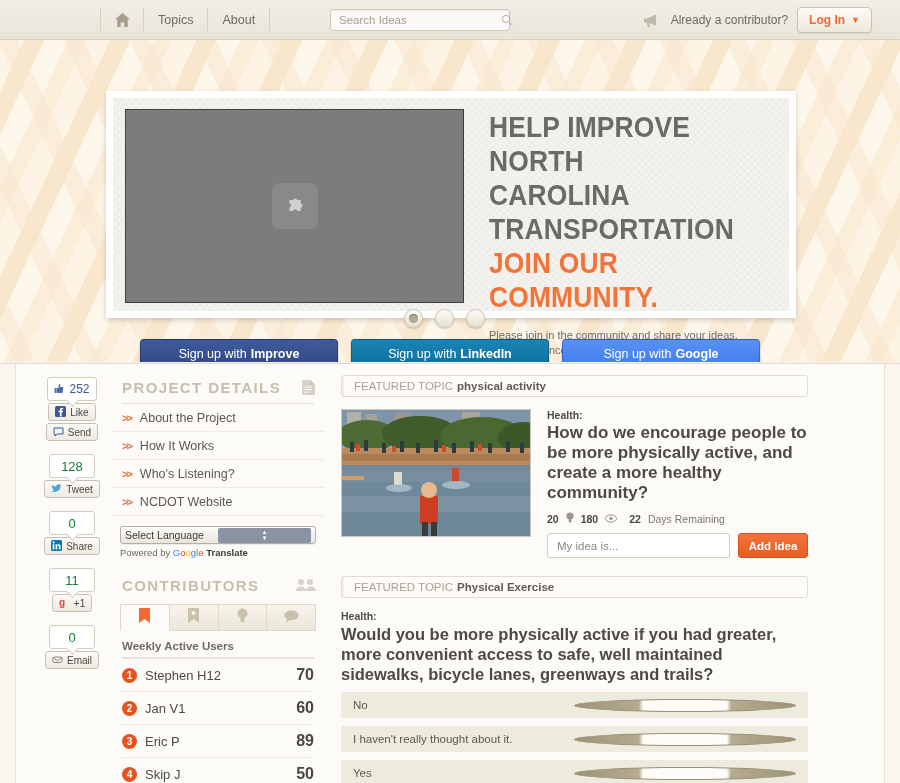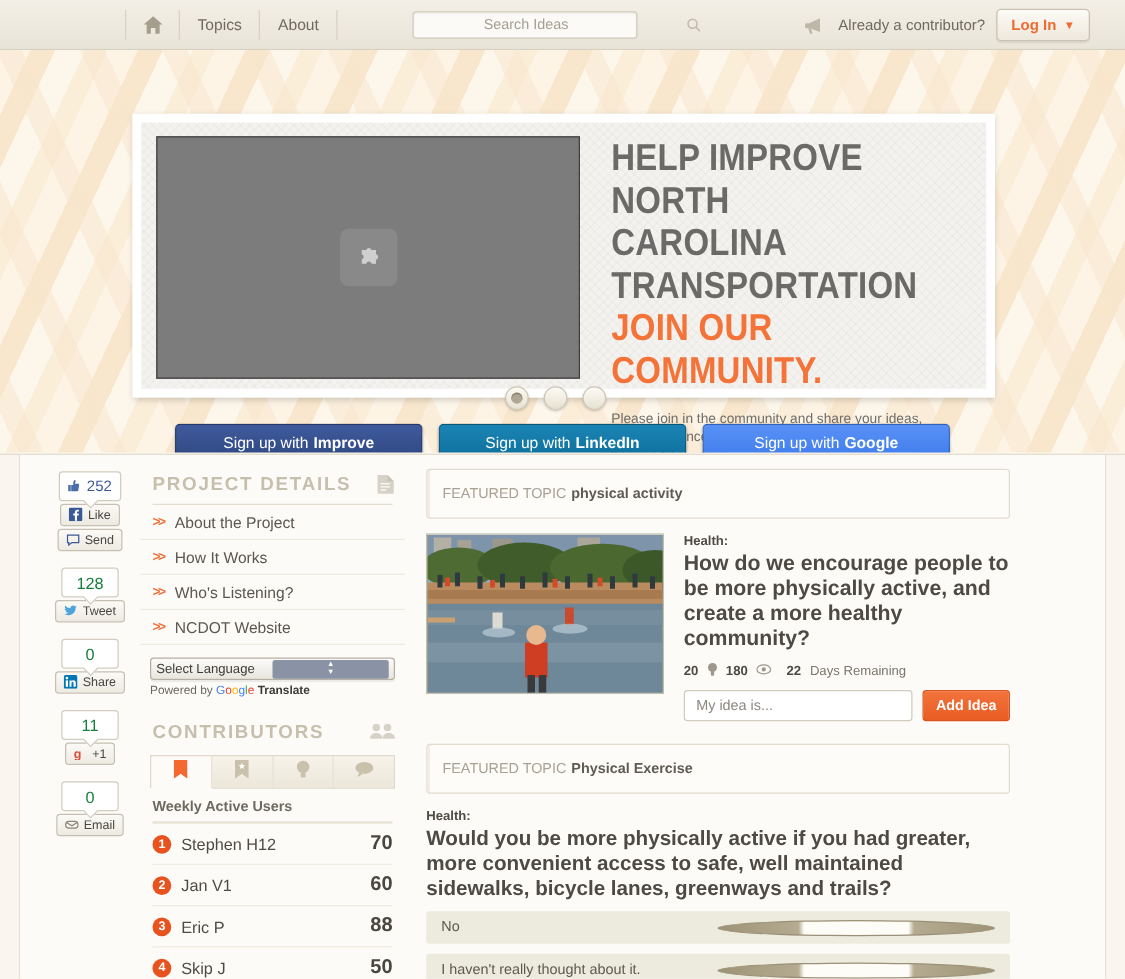--- a/index.html
+++ b/index.html
@@ -27,21 +27,20 @@
   .nav-link {
     padding: 0 14px; font-size: 12.5px; color: #6f6a60;
     height: 24px; line-height: 24px; cursor: pointer;
   }
   .search-wrap {
     position: absolute; left: 330px; top: 9px;
     width: 180px; height: 22px;
     background: #fcfaf6; border: 1px solid #cfc9bb;
     border-radius: 3px; display: flex; align-items: center;
     box-shadow: inset 0 1px 2px rgba(0,0,0,.06);
-    padding-left: 48px;
   }
   .search-wrap input {
     border: 0; background: transparent; outline: none;
     font-family: "Liberation Sans", sans-serif;
     font-size: 11.5px; color: #8b8579; padding: 0 8px; flex: 1; height: 100%;
   }
   .search-wrap input::placeholder { color: #a49e92; }
   .search-icon { margin-right: 7px; opacity: .55; display: flex; }
   .nav-right {
     position: absolute; right: 28px; top: 0; height: 40px;
@@ -244,21 +243,21 @@
     width: 15px; height: 15px; border-radius: 50%;
     background: #e8521f; color: #fff; font-size: 10px; font-weight: bold;
     display: flex; align-items: center; justify-content: center; flex: 0 0 15px;
   }
   .lb-name { flex: 1; font-size: 13px; color: #4e4a44; }
   .lb-score { font-size: 16px; font-weight: bold; color: #4a4640; }
 
   
   .rightcol { position: absolute; left: 325px; top: 11px; width: 467px; }
   .ft-bar {
-    height: 40px; border: 1px solid #e2dcd0; border-radius: 3px;
+    height: 22px; border: 1px solid #e2dcd0; border-radius: 3px;
     background: #fdfcf9; display: flex; align-items: center;
     padding: 2px 12px; font-size: 11.5px; color: #a9a294;
     box-shadow: inset 2px 0 0 #f2eee5;
   }
   .ft-bar b { color: #5f5b53; margin-left: 4px; font-weight: bold; }
   .topic-body { display: flex; gap: 16px; margin-top: 12px; }
   .topic-img {
     width: 190px; height: 128px; flex: 0 0 190px;
     border: 1px solid #cfc9bc; overflow: hidden; position: relative;
     background: #6f7f55;
@@ -572,21 +571,21 @@
           <span class="lb-score">70</span>
         </div>
         <div class="lb-row">
           <span class="lb-rank">2</span>
           <span class="lb-name">Jan V1</span>
           <span class="lb-score">60</span>
         </div>
         <div class="lb-row">
           <span class="lb-rank">3</span>
           <span class="lb-name">Eric P</span>
-          <span class="lb-score">88</span>
+          <span class="lb-score">89</span>
         </div>
         <div class="lb-row">
           <span class="lb-rank">4</span>
           <span class="lb-name">Skip J</span>
           <span class="lb-score">50</span>
         </div>
       </div>
 
       <div class="rightcol">
 

